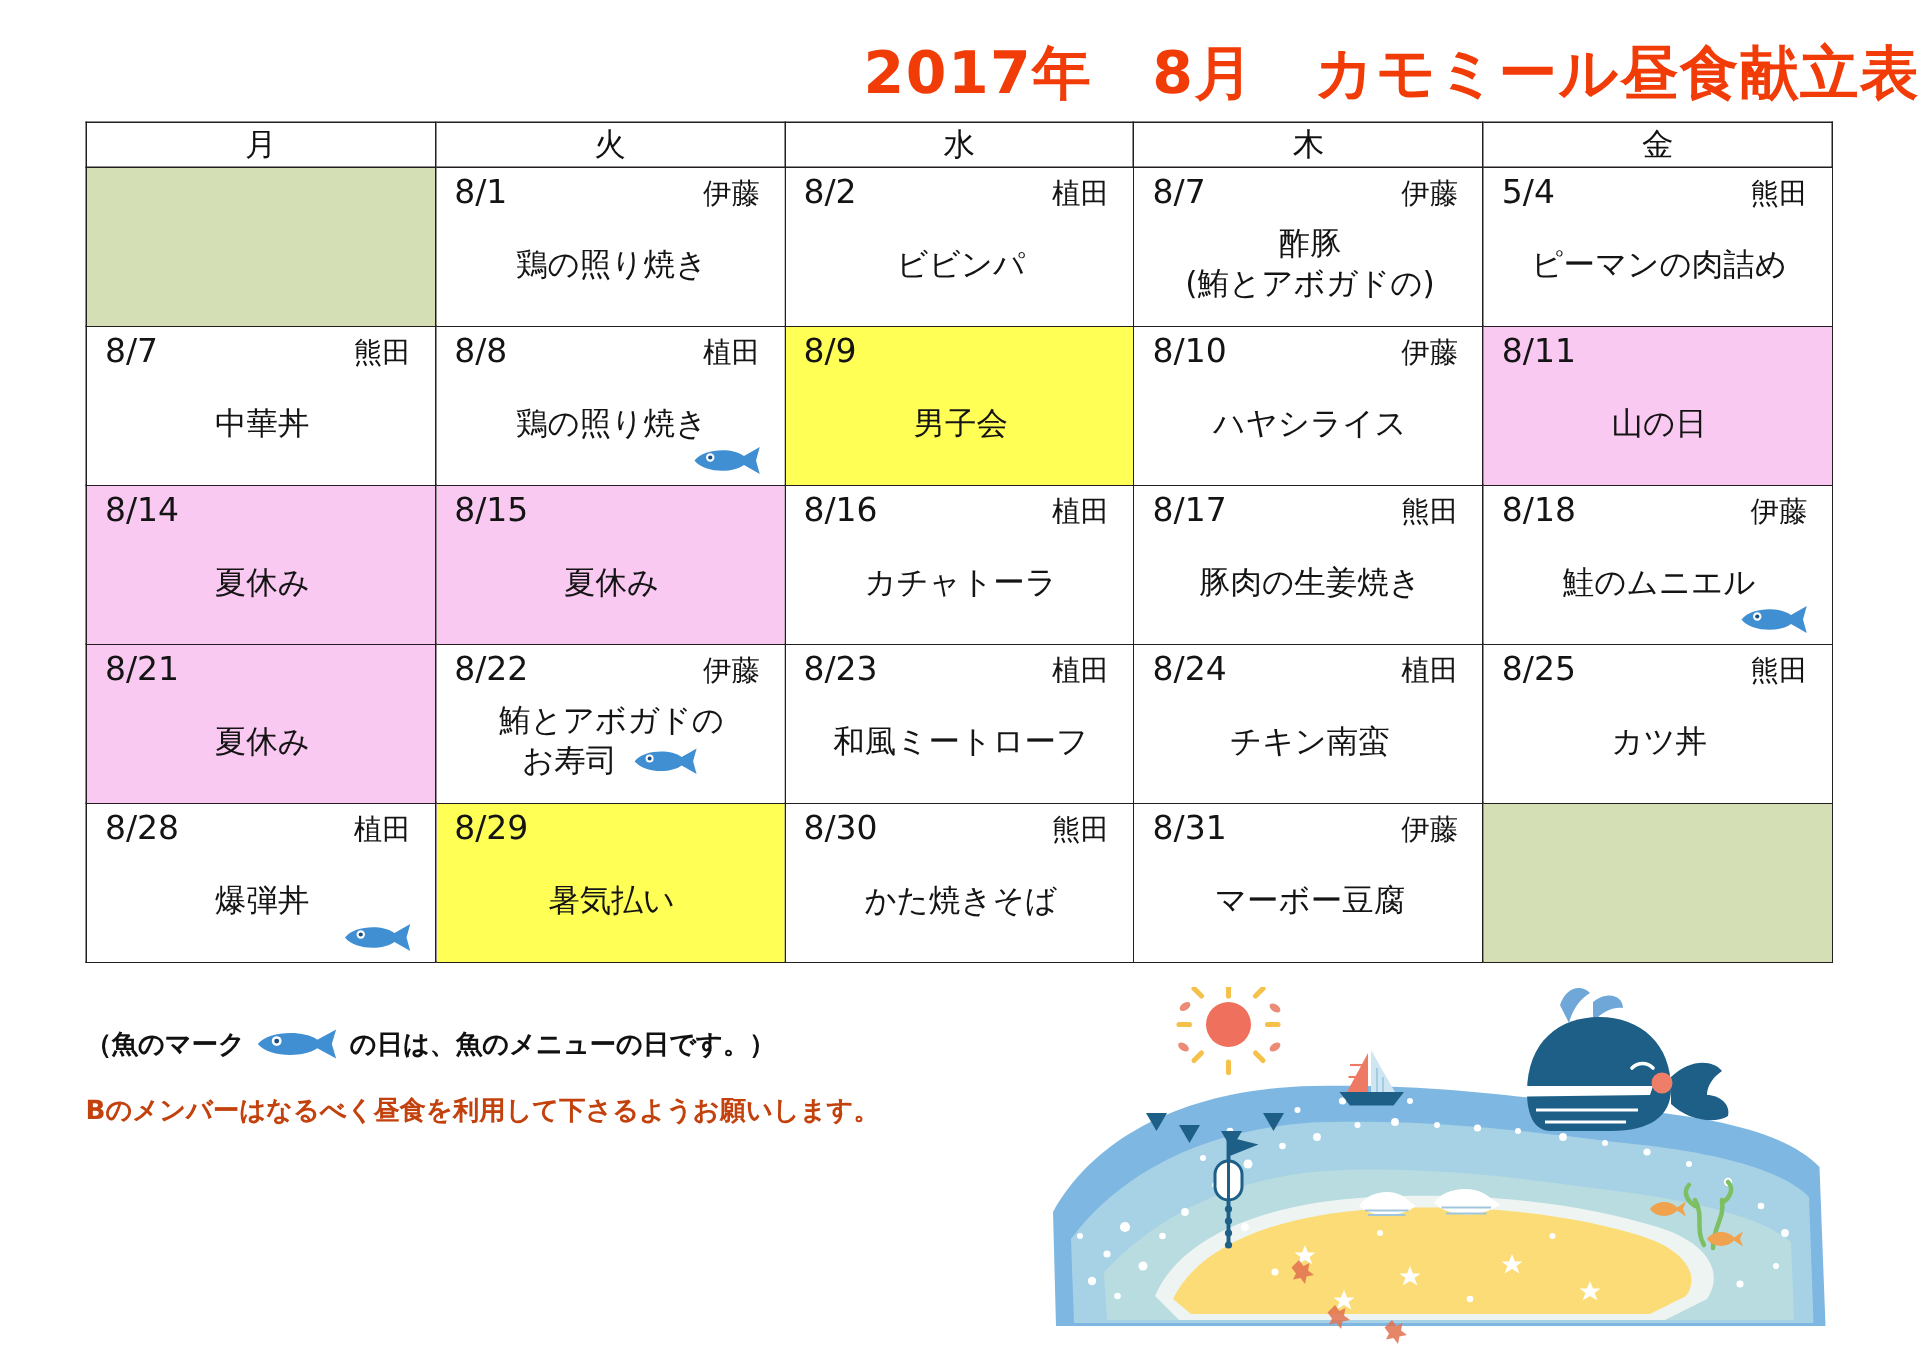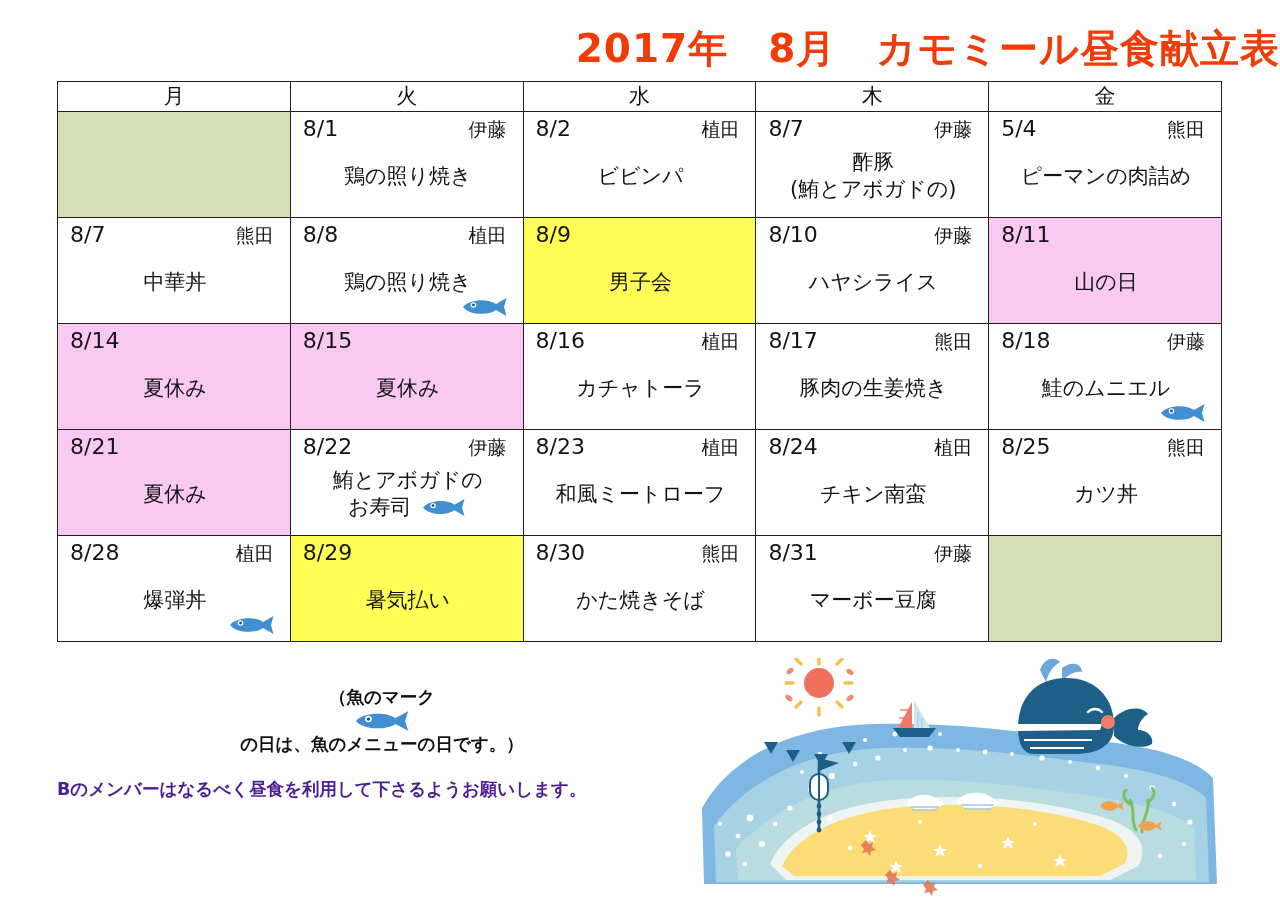--- a/index.html
+++ b/index.html
@@ -92,24 +92,24 @@
   
   .notes{
     position:absolute;left:57px;top:668px;width:650px;
     font-family:"DejaVu Sans","Liberation Sans",sans-serif;
   }
   .note{
     font-size:17.5px;font-weight:bold;color:#111;
     line-height:1.45;letter-spacing:0px;
     white-space:nowrap;
   }
-  .note.red{color:#4c1d95;}
+  .note.red{color:#c2410c;}
   .note-gap{height:17px;}
   .note-gap2{height:19px;}
-  .note-inline{display:flex;align-items:center;white-space:nowrap;flex-direction:column;}
+  .note-inline{display:flex;white-space:nowrap;}
   .note-inline .fishbig{width:58px;height:22px;margin:0 6px;flex:0 0 auto;}
 
   
   .illus{position:absolute;left:690px;top:658px;width:540px;height:245px;}
 </style>
 </head>
 <body>
 
 <div class="title">2017年　8月　カモミール昼食献立表</div>
 

